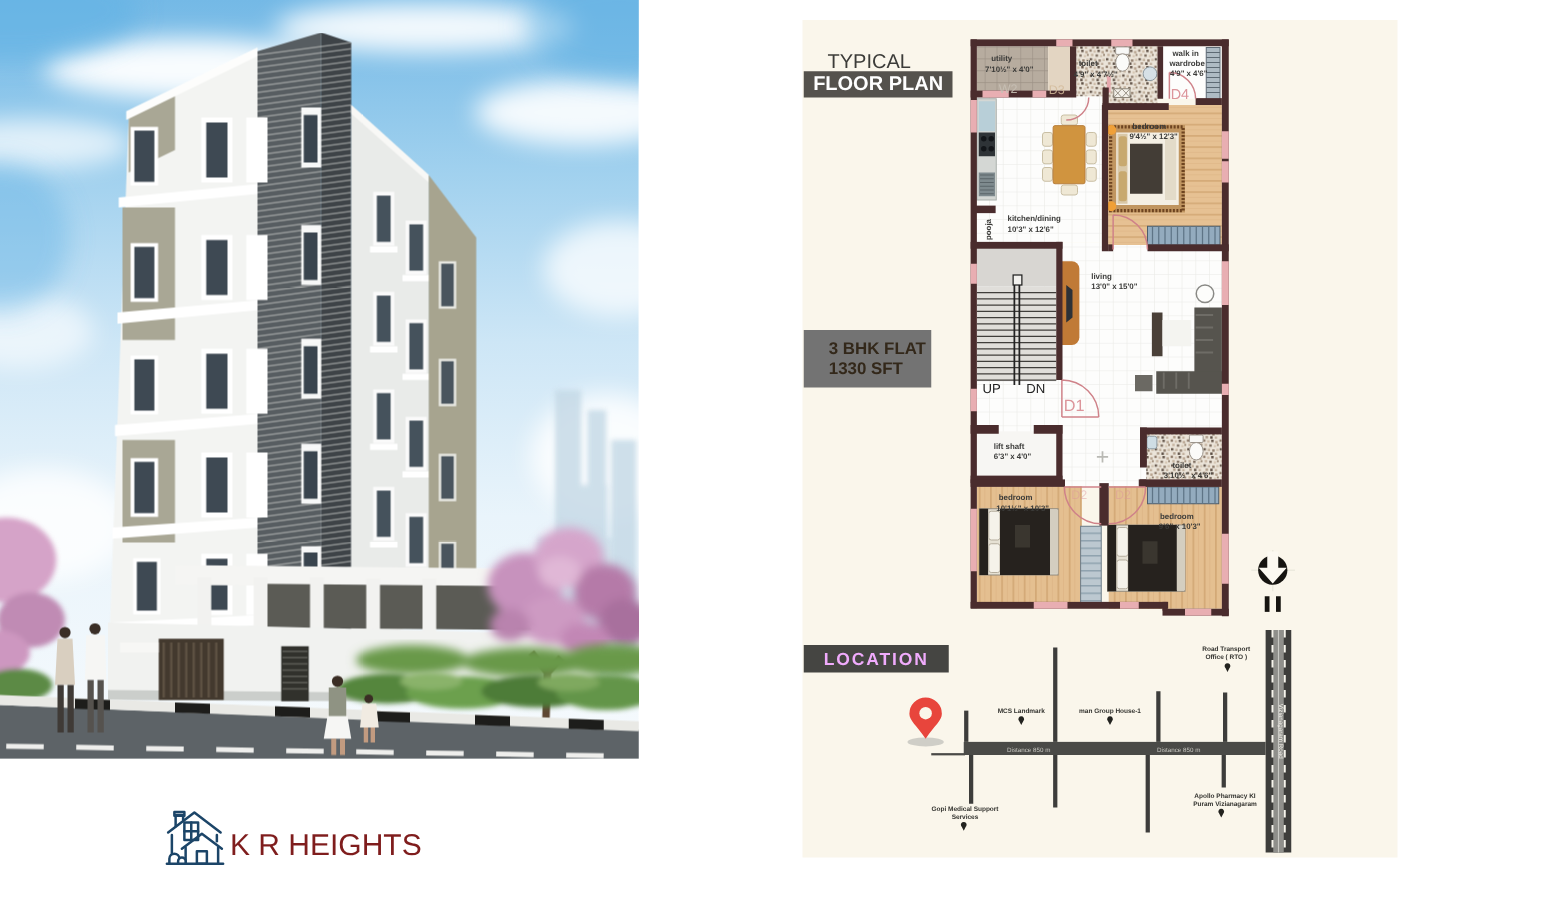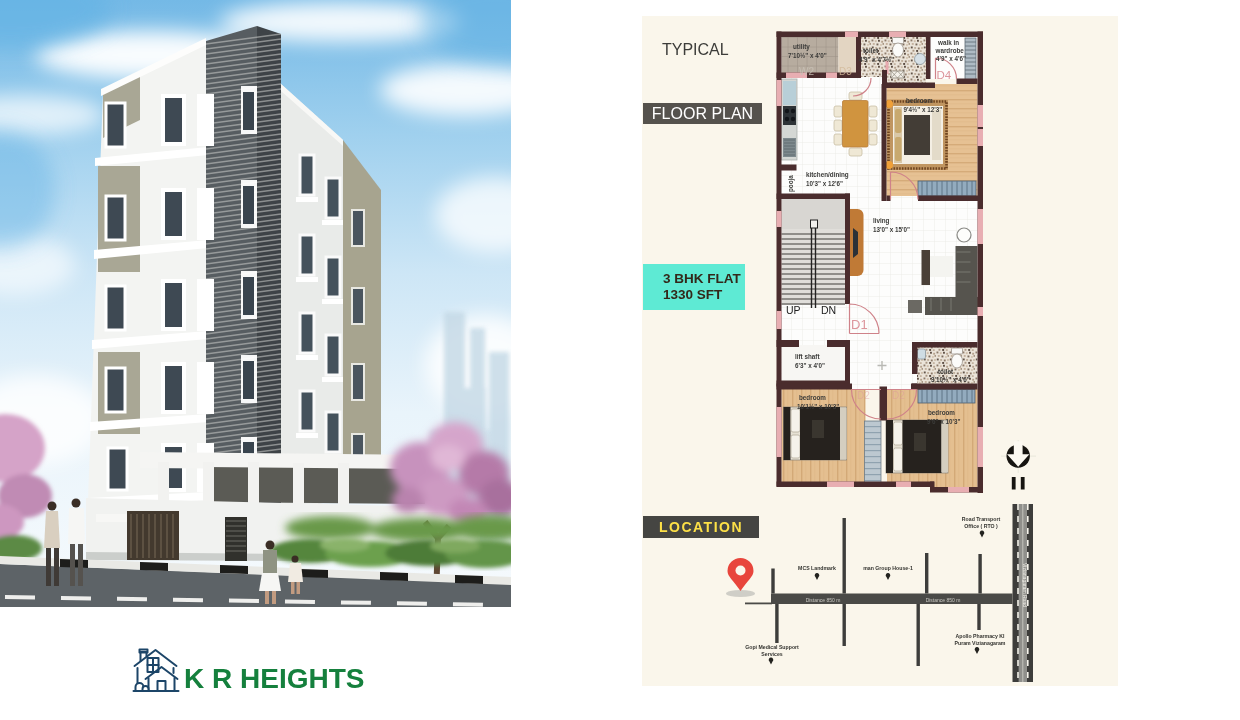--- a/index.html
+++ b/index.html
@@ -278,32 +278,32 @@
       <path d="M20.5,12 V26 M15,19 h11"></path>
       <path d="M13,33 L29,21 L45,33"></path>
       <path d="M16,32 V45 M42,32 V45"></path>
       <rect x="25" y="35" width="8" height="10"></rect>
       <path d="M1,45 H46"></path>
       <path d="M3,41 a4,4 0 0 1 8,0 v4 h-8 Z" fill="#ffffff"></path>
       <path d="M10,43 a3,3 0 0 1 6,0 v2 h-6 Z" fill="#ffffff"></path>
     </g>
   </svg>
 
-  <div class="abs" style="left:52px;top:19px;font-size:28px;font-weight:bold;color:#15803d;">K R HEIGHTS</div>
+  <div class="abs" style="left:52px;top:19px;font-size:24px;font-weight:normal;color:#7f1d1d;">K R HEIGHTS</div>
 </div>
 
 <div class="abs" style="left:642px;top:16px;width:476px;height:670px;background:#faf6eb;"></div>
 
 <div class="abs" style="left:662px;top:41px;font-size:16px;font-weight:normal;color:#3c3c39;">TYPICAL</div>
 
-<div class="abs" style="left:643px;top:57px;width:119px;height:21px;background:#55524d;color:#fff;font-size:16px;font-weight:normal;line-height:21px;text-align:center;margin-top:46px;">FLOOR PLAN</div>
-
-<div class="abs" style="left:643px;top:264px;width:102px;height:46px;background:#5eead4;color:#33281a;font-size:13.5px;font-weight:bold;line-height:16px;padding:7px 0 0 20px;box-sizing:border-box;">3 BHK FLAT<br>1330 SFT</div>
-
-<div class="abs" style="left:643px;top:516px;width:116px;height:22px;background:#454542;color:#fde047;font-size:14px;font-weight:bold;line-height:22px;text-align:center;letter-spacing:1.5px;">LOCATION</div>
+<div class="abs" style="left:643px;top:57px;width:119px;height:21px;background:#55524d;color:#fff;font-size:16px;font-weight:bold;line-height:21px;text-align:center;">FLOOR PLAN</div>
+
+<div class="abs" style="left:643px;top:264px;width:102px;height:46px;background:#737373;color:#33281a;font-size:13.5px;font-weight:bold;line-height:16px;padding:7px 0 0 20px;box-sizing:border-box;">3 BHK FLAT<br>1330 SFT</div>
+
+<div class="abs" style="left:643px;top:516px;width:116px;height:22px;background:#454542;color:#f0abfc;font-size:14px;font-weight:bold;line-height:22px;text-align:center;letter-spacing:1.5px;">LOCATION</div>
 
 <svg id="plan" class="abs" style="left:770px;top:20px" width="220" height="480" viewBox="770 20 220 480">
 <defs>
   <pattern id="tileGrid" width="11" height="11" patternUnits="userSpaceOnUse">
     <rect width="11" height="11" fill="#fdfdfc"></rect>
     <path d="M11,0 V11 M0,11 H11" stroke="#eaeae7" stroke-width="0.9" fill="none"></path>
   </pattern>
   <pattern id="woodV" width="9" height="30" patternUnits="userSpaceOnUse">
     <rect width="9" height="30" fill="#e4bf90"></rect>
     <rect x="0" width="1.4" height="30" fill="#d3a977"></rect>

